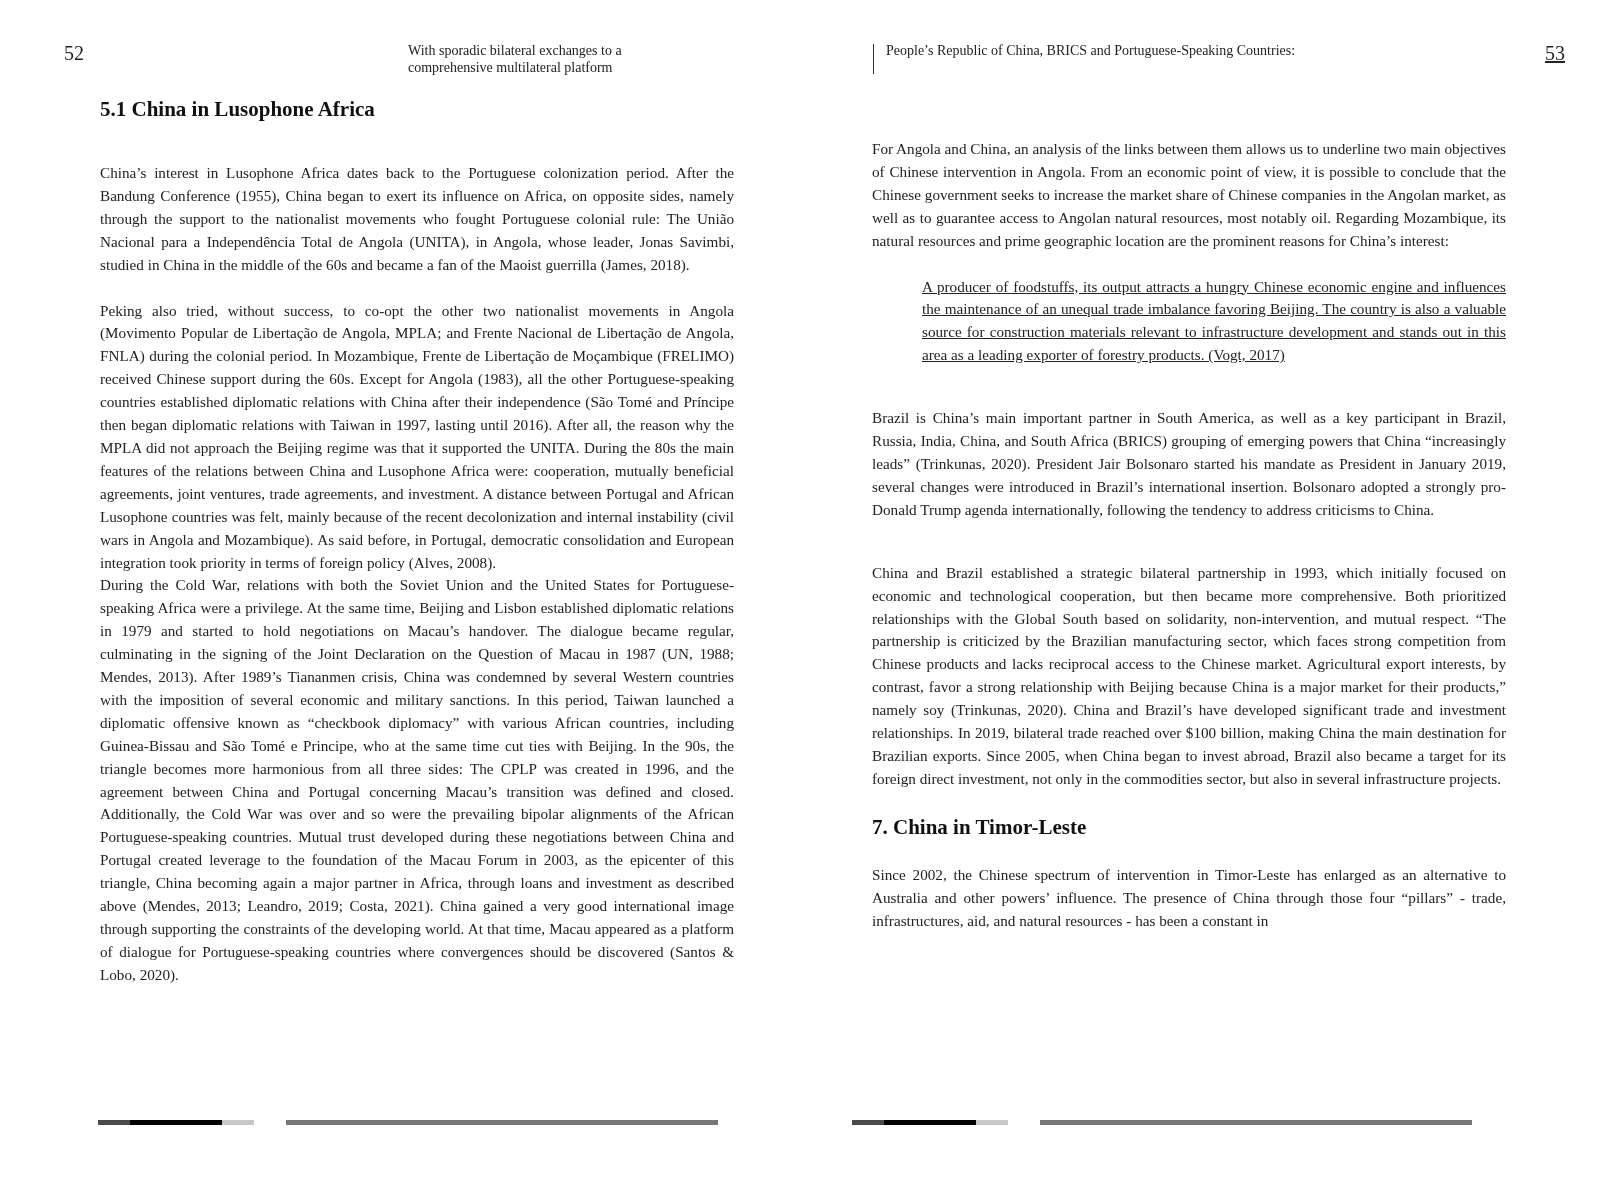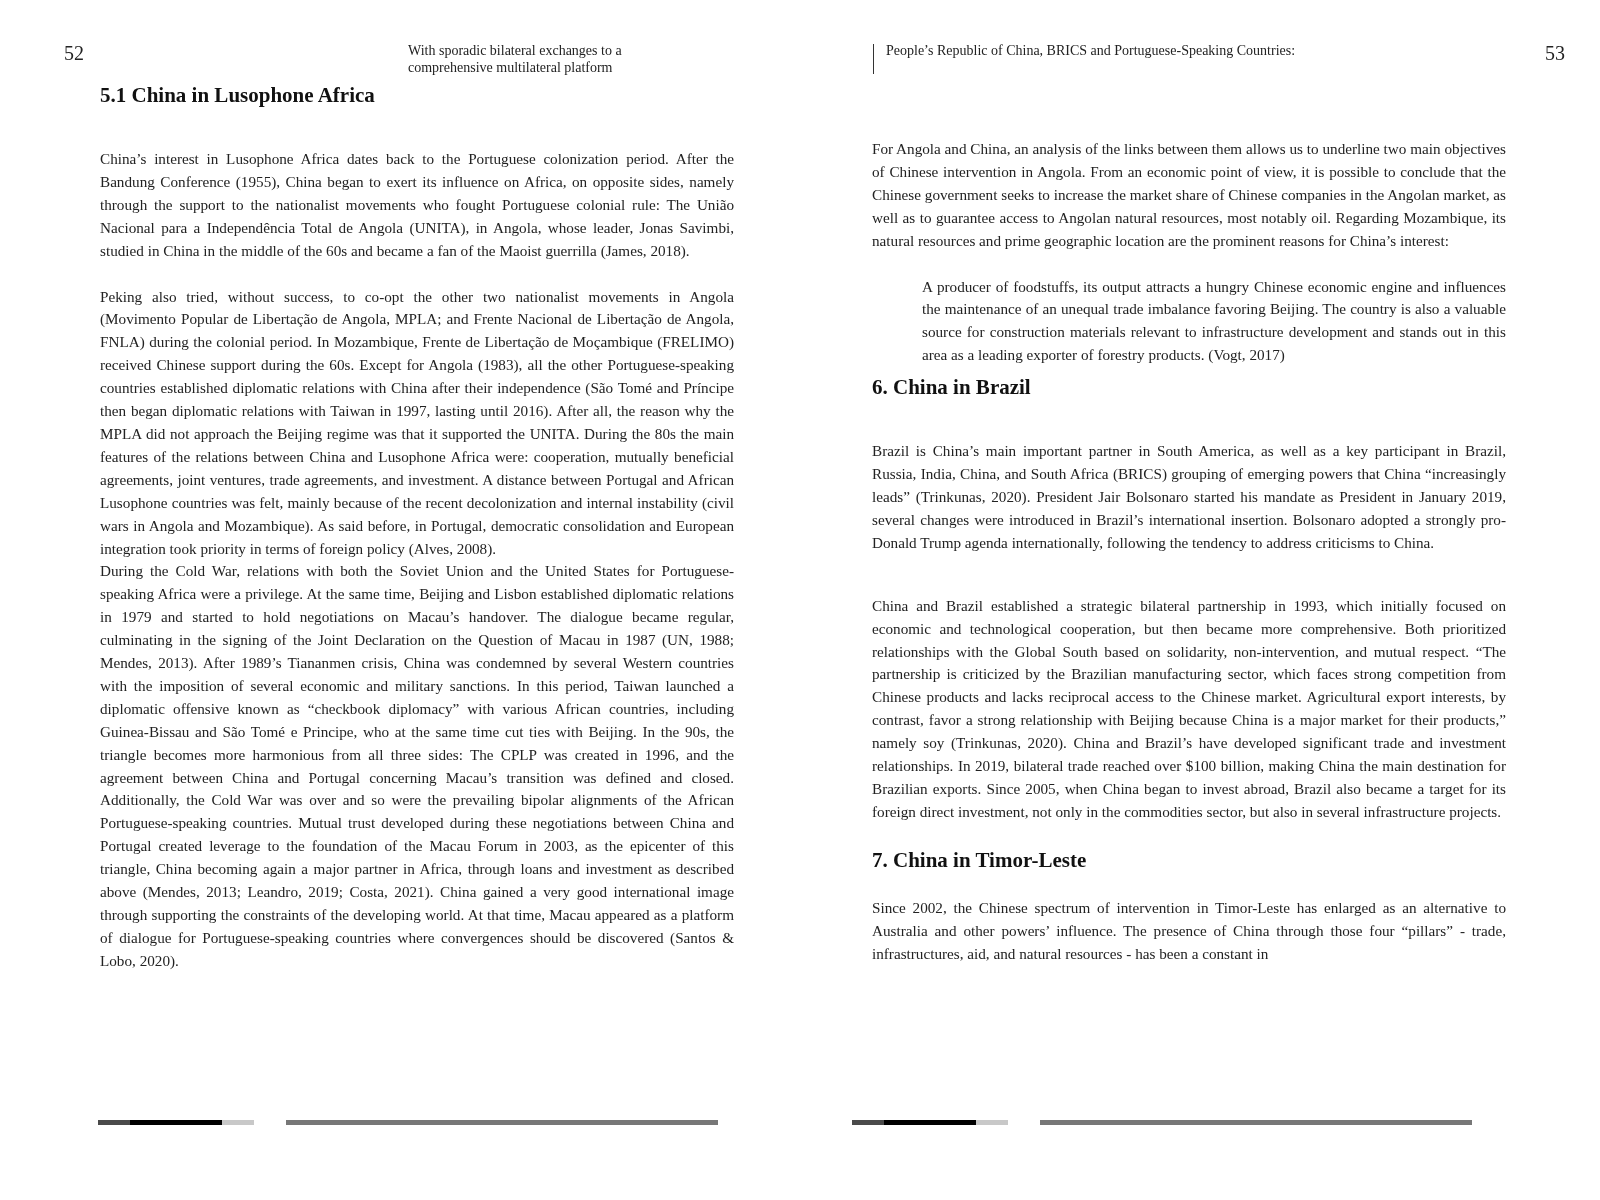--- a/index.html
+++ b/index.html
@@ -13,30 +13,30 @@
 
   
   .lp-folio { left: 64px; }
   .lp-head-a { left: 99px; width: 270px; }
   .lp-head-a .rule { display: inline-block; width: 92px; height: 1px; background: #444; vertical-align: middle; margin-left: 10px; }
   .lp-head-b { left: 408px; width: 300px; }
 
   
   .rp-bar { position: absolute; left: 53px; top: 44px; width: 1px; height: 30px; background: #333; }
   .rp-head { left: 66px; width: 600px; }
-  .rp-folio { left: 725px; }
+  .rp-folio { left: 725px; text-decoration: underline; }
 
   .content { position: absolute; font-family: "Liberation Serif", serif; font-size: 15.2px; line-height: 22.9px; color: #222; text-align: justify; }
-  .lp-content { left: 100px; top: 82px; width: 634px; }
+  .lp-content { left: 100px; top: 96px; width: 634px; }
   .rp-content { left: 52px; top: 98px; width: 634px; }
 
   h2 { font-family: "Liberation Serif", serif; font-weight: bold; font-size: 21px; line-height: 26px; margin: 0 0 24px 0; color: #111; text-align: left; }
   p { margin: 0; }
   .gap { margin-bottom: 23px; margin-top: 40px; }
-  .quote { margin: 0 0 7px 50px; }
+  .quote { margin: 0 0 23px 50px; text-decoration: underline; }
 
   .footer-bar { position: absolute; top: 1120px; height: 5px; }
   .seg { position: absolute; top: 0; height: 5px; }
 </style>
 </head>
 <body>
 
 <div class="page page-left">
   <div class="folio lp-folio">52</div>
   <div class="running-head lp-head-b">
@@ -62,21 +62,20 @@
 <div class="page page-right">
   <div class="rp-bar"></div>
   <div class="running-head rp-head">
     <div>People’s Republic of China, BRICS and Portuguese-Speaking Countries:</div>
   </div>
   <div class="folio rp-folio">53</div>
 
   <div class="content rp-content">
     <p class="gap">For Angola and China, an analysis of the links between them allows us to underline two main objectives of Chinese intervention in Angola. From an economic point of view, it is possible to conclude that the Chinese government seeks to increase the market share of Chinese companies in the Angolan market, as well as to guarantee access to Angolan natural resources, most notably oil. Regarding Mozambique, its natural resources and prime geographic location are the prominent reasons for China’s interest:</p>
     <p class="quote">A producer of foodstuffs, its output attracts a hungry Chinese economic engine and influences the maintenance of an unequal trade imbalance favoring Beijing. The country is also a valuable source for construction materials relevant to infrastructure development and stands out in this area as a leading exporter of forestry products. (Vogt, 2017)</p>
-    <h2>6. China in Brazil</h2>
     <p class="gap">Brazil is China’s main important partner in South America, as well as a key participant in Brazil, Russia, India, China, and South Africa (BRICS) grouping of emerging powers that China “increasingly leads” (Trinkunas, 2020). President Jair Bolsonaro started his mandate as President in January 2019, several changes were introduced in Brazil’s international insertion. Bolsonaro adopted a strongly pro-Donald Trump agenda internationally, following the tendency to address criticisms to China.</p>
     <p class="gap">China and Brazil established a strategic bilateral partnership in 1993, which initially focused on economic and technological cooperation, but then became more comprehensive. Both prioritized relationships with the Global South based on solidarity, non-intervention, and mutual respect. “The partnership is criticized by the Brazilian manufacturing sector, which faces strong competition from Chinese products and lacks reciprocal access to the Chinese market. Agricultural export interests, by contrast, favor a strong relationship with Beijing because China is a major market for their products,” namely soy (Trinkunas, 2020). China and Brazil’s have developed significant trade and investment relationships. In 2019, bilateral trade reached over $100 billion, making China the main destination for Brazilian exports. Since 2005, when China began to invest abroad, Brazil also became a target for its foreign direct investment, not only in the commodities sector, but also in several infrastructure projects.</p>
     <h2>7. China in Timor-Leste</h2>
     <p>Since 2002, the Chinese spectrum of intervention in Timor-Leste has enlarged as an alternative to Australia and other powers’ influence. The presence of China through those four “pillars” - trade, infrastructures, aid, and natural resources - has been a constant in</p>
   </div>
 
   <div class="footer-bar" style="left:32px; width:620px;">
     <div class="seg" style="left:0; width:32px; background:#4a4a4a;"></div>
     <div class="seg" style="left:32px; width:92px; background:#000;"></div>
     <div class="seg" style="left:124px; width:32px; background:#c8c8c8;"></div>

